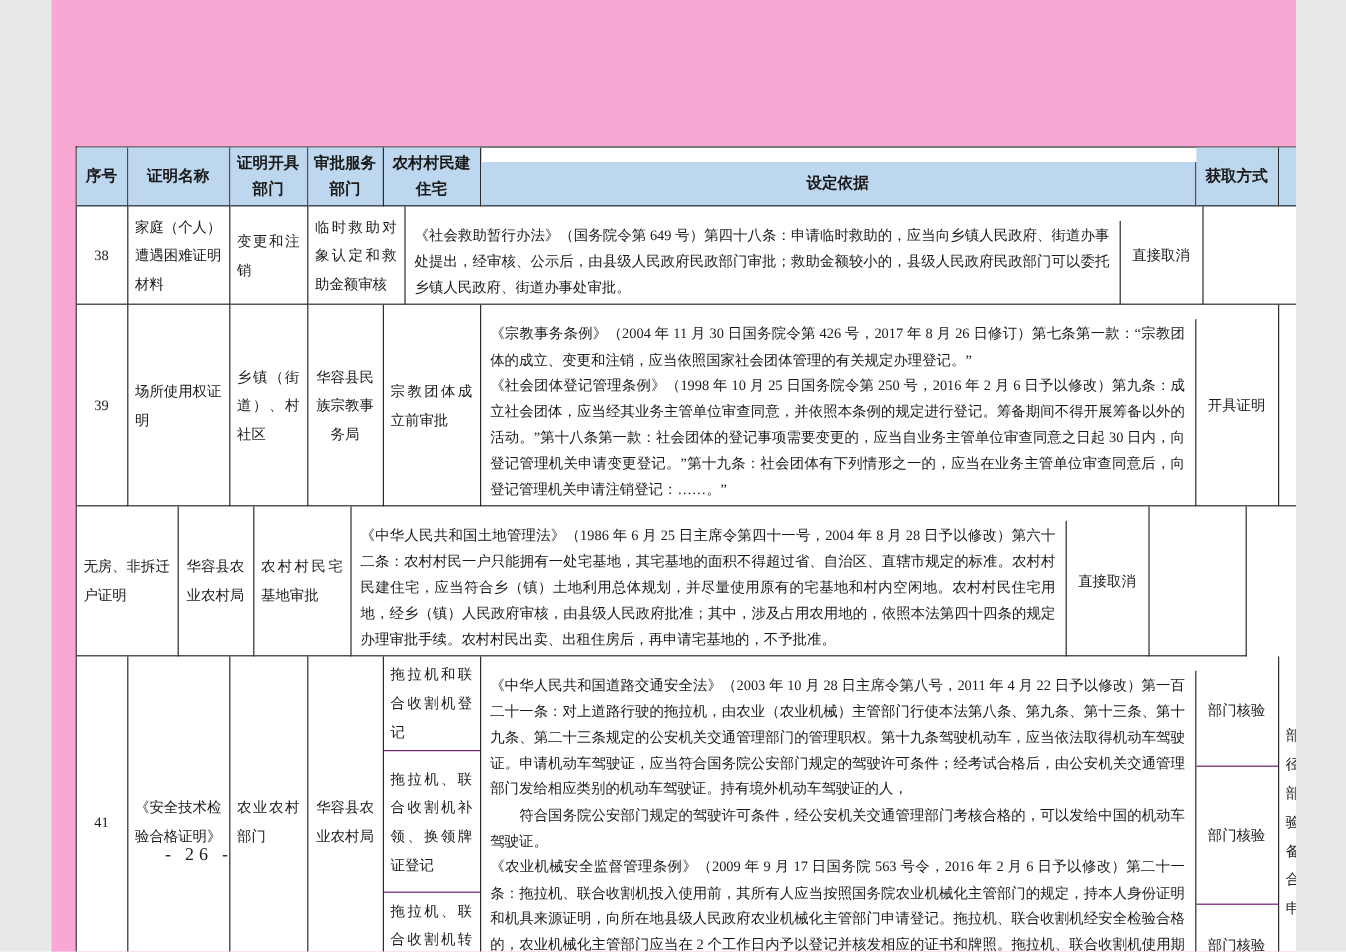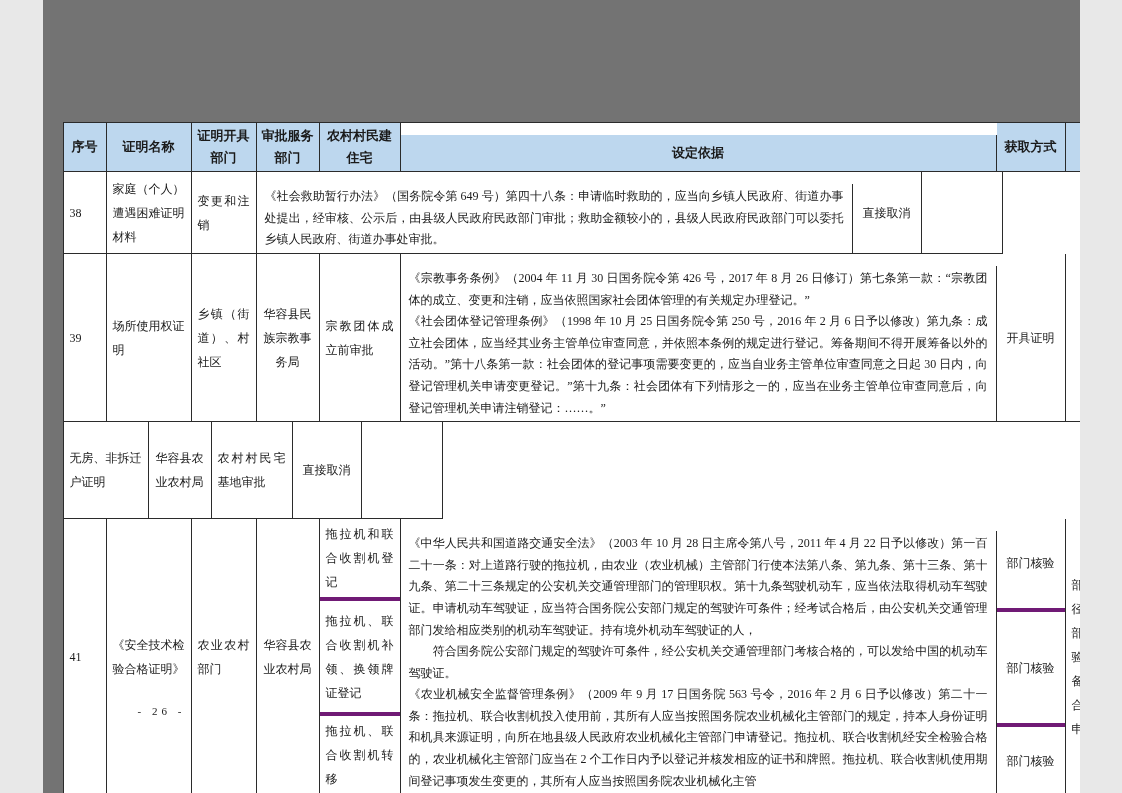--- a/index.html
+++ b/index.html
@@ -4,21 +4,21 @@
 <style>
   html,body{margin:0;padding:0;}
   body{
     font-family:"Liberation Serif","DejaVu Serif",serif;
     color:#1a1a1a;
     background:#e8e8e8;
   }
   .page{
     position:relative;
     width:1037px;height:793px;
-    background:#737373;
+    background:#f9a8d4;
     overflow:hidden;
     margin:0 auto;
   }
   .doc-table{
     position:absolute;
     left:20px;top:122px;
     width:1083px;
     border-top:1px solid #2b2b2b;
     border-left:1px solid #2b2b2b;
     background:#fff;
@@ -28,21 +28,21 @@
   .cell{
     box-sizing:border-box;
     flex:none;
     border-right:1px solid #2b2b2b;
     border-bottom:1px solid #2b2b2b;
     display:flex;flex-direction:column;justify-content:center;
     padding:4px 6px;
     font-size:12px;line-height:2;
     word-break:break-all;
   }
-  .c-seq{width:43px;text-align:left;}
+  .c-seq{width:43px;text-align:center;}
   .c-name{width:85px;text-align:justify;}
   .c-issue{width:65px;text-align:justify;}
   .c-approve{width:63px;text-align:center;}
   .c-matters{width:81px;text-align:justify;}
   .c-basis{width:596px;text-align:justify;padding:2px 8px;line-height:1.8;margin-top:12px;}
   .c-method{width:69px;text-align:center;}
   .c-remark{width:81px;text-align:justify;white-space:pre-line;}
   .para{margin:0;}
   .hcell{
     background:#bdd7ee;
@@ -50,30 +50,30 @@
     text-align:center;
     justify-content:center;
     font-size:13px;line-height:1.7;
     padding:2px 2px;
   }
   .split{padding:0;justify-content:stretch;}
   .subcell{
     display:flex;align-items:center;
     flex-basis:0;
     padding:3px 6px;
-    border-bottom:4px solid #701a75;
+    border-bottom:1px solid #701a75;
     word-break:break-all;
   }
   .subcell:last-child{border-bottom:none;}
   .c-matters .subcell{justify-content:flex-start;text-align:justify;}
   .c-method .subcell{justify-content:center;text-align:center;}
   .page-footer{
     position:absolute;
     left:95px;top:705px;
-    font-size:11px;
+    font-size:15px;
     letter-spacing:4px;
     color:#1a1a1a;
   }
 </style>
 </head>
 <body>
 
 <div class="page">
   <div class="doc-table">
       <div class="row header-row">
@@ -83,20 +83,21 @@
         <div class="cell hcell c-approve">审批服务部门</div>
         <div class="cell hcell c-matters">农村村民建住宅</div>
         <div class="cell hcell c-basis">设定依据</div>
         <div class="cell hcell c-method">获取方式</div>
         <div class="cell hcell c-remark">备注</div>
       </div>
       <div class="row" style="min-height: 70px;">
         <div class="cell c-seq">38</div>
         <div class="cell c-name">家庭（个人）遭遇困难证明材料</div>
         <div class="cell c-issue">变更和注销</div>
+        <div class="cell c-matters">临时救助对象认定和救助金额审核</div>
         <div class="cell c-basis">
           <p class="para">《社会救助暂行办法》（国务院令第 649 号）第四十八条：申请临时救助的，应当向乡镇人民政府、街道办事处提出，经审核、公示后，由县级人民政府民政部门审批；救助金额较小的，县级人民政府民政部门可以委托乡镇人民政府、街道办事处审批。</p>
         </div>
         <div class="cell c-method">直接取消</div>
         <div class="cell c-remark"></div>
       </div>
       <div class="row" style="min-height: 128px;">
         <div class="cell c-seq">39</div>
         <div class="cell c-name">场所使用权证明</div>
         <div class="cell c-issue">乡镇（街道）、村社区</div>
@@ -106,20 +107,23 @@
           <p class="para">《宗教事务条例》（2004 年 11 月 30 日国务院令第 426 号，2017 年 8 月 26 日修订）第七条第一款：“宗教团体的成立、变更和注销，应当依照国家社会团体管理的有关规定办理登记。”</p>
           <p class="para">《社会团体登记管理条例》（1998 年 10 月 25 日国务院令第 250 号，2016 年 2 月 6 日予以修改）第九条：成立社会团体，应当经其业务主管单位审查同意，并依照本条例的规定进行登记。筹备期间不得开展筹备以外的活动。”第十八条第一款：社会团体的登记事项需要变更的，应当自业务主管单位审查同意之日起 30 日内，向登记管理机关申请变更登记。”第十九条：社会团体有下列情形之一的，应当在业务主管单位审查同意后，向登记管理机关申请注销登记：……。”</p>
         </div>
         <div class="cell c-method">开具证明</div>
         <div class="cell c-remark"></div>
       </div>
       <div class="row" style="min-height: 97px;">
         <div class="cell c-name">无房、非拆迁户证明</div>
         <div class="cell c-approve">华容县农业农村局</div>
         <div class="cell c-matters">农村村民宅基地审批</div>
+        <div class="cell c-basis">
+          <p class="para">《中华人民共和国土地管理法》（1986 年 6 月 25 日主席令第四十一号，2004 年 8 月 28 日予以修改）第六十二条：农村村民一户只能拥有一处宅基地，其宅基地的面积不得超过省、自治区、直辖市规定的标准。农村村民建住宅，应当符合乡（镇）土地利用总体规划，并尽量使用原有的宅基地和村内空闲地。农村村民住宅用地，经乡（镇）人民政府审核，由县级人民政府批准；其中，涉及占用农用地的，依照本法第四十四条的规定办理审批手续。农村村民出卖、出租住房后，再申请宅基地的，不予批准。</p>
+        </div>
         <div class="cell c-method">直接取消</div>
         <div class="cell c-remark"></div>
       </div>
       <div class="row" style="min-height: 196px;">
         <div class="cell c-seq">41</div>
         <div class="cell c-name">《安全技术检验合格证明》</div>
         <div class="cell c-issue">农业农村部门</div>
         <div class="cell c-approve">华容县农业农村局</div>
         <div class="cell c-matters split">
           <div class="subcell" style="flex-grow: 46;">拖拉机和联合收割机登记</div>

